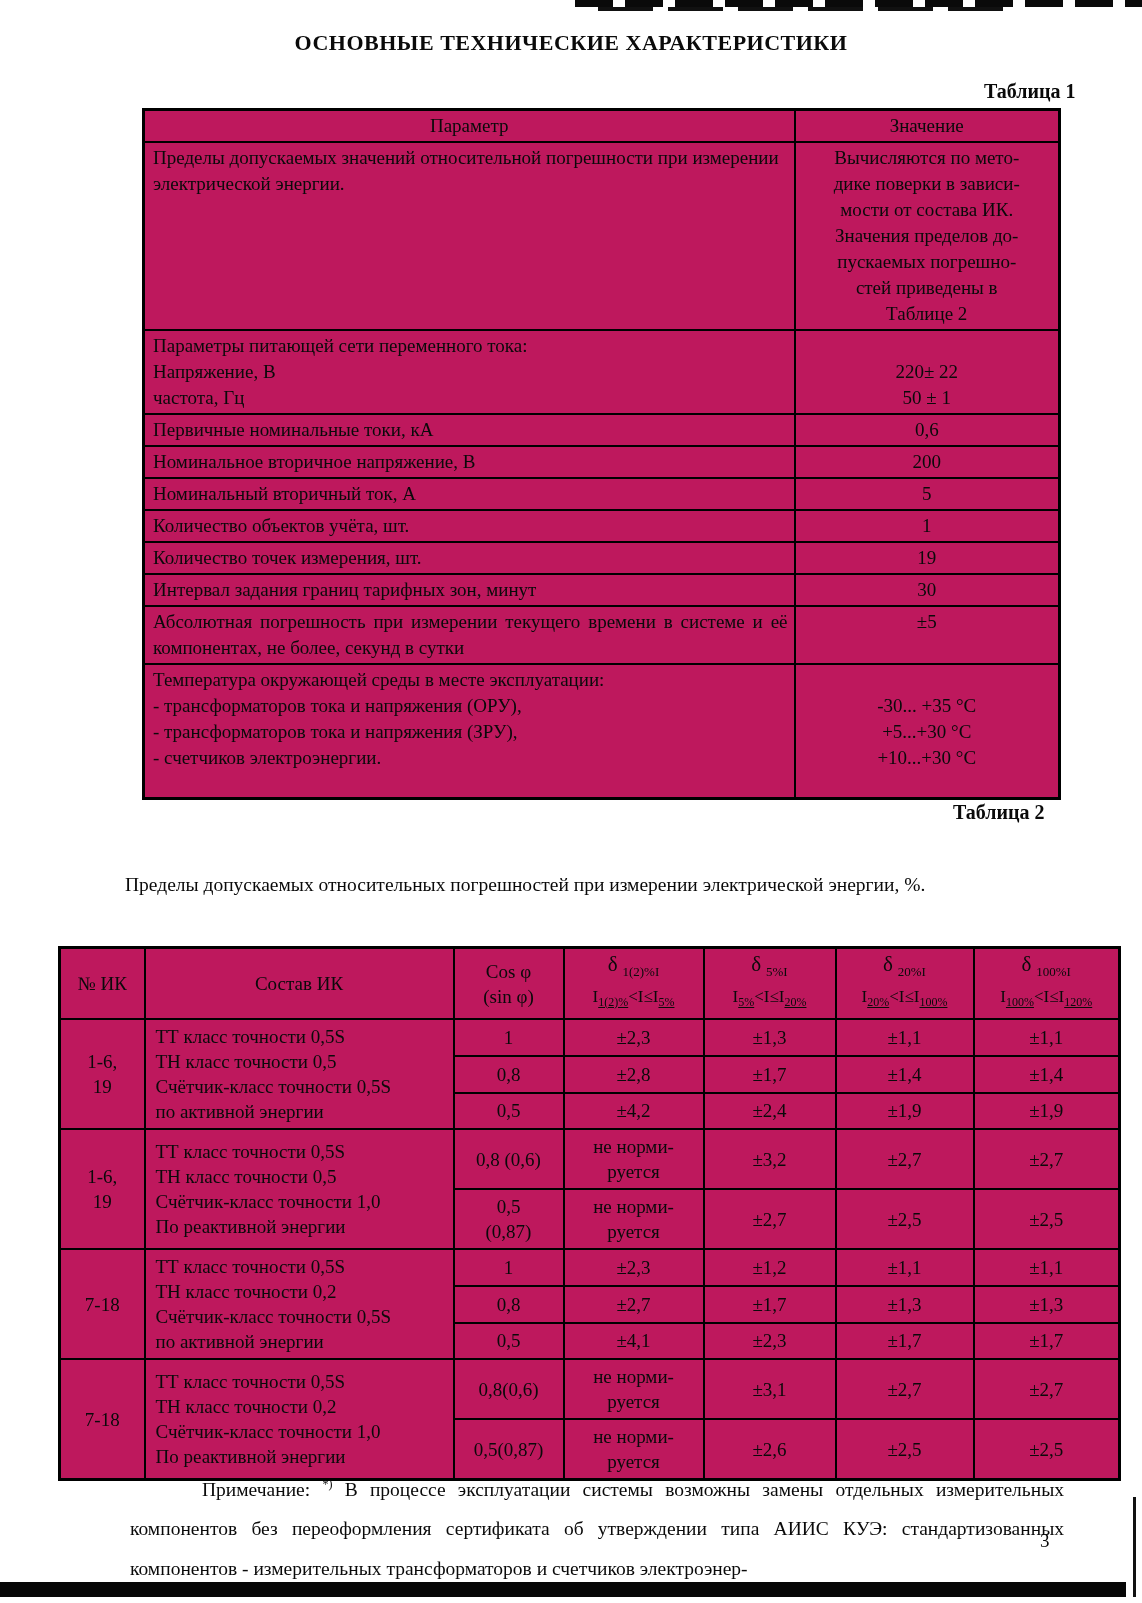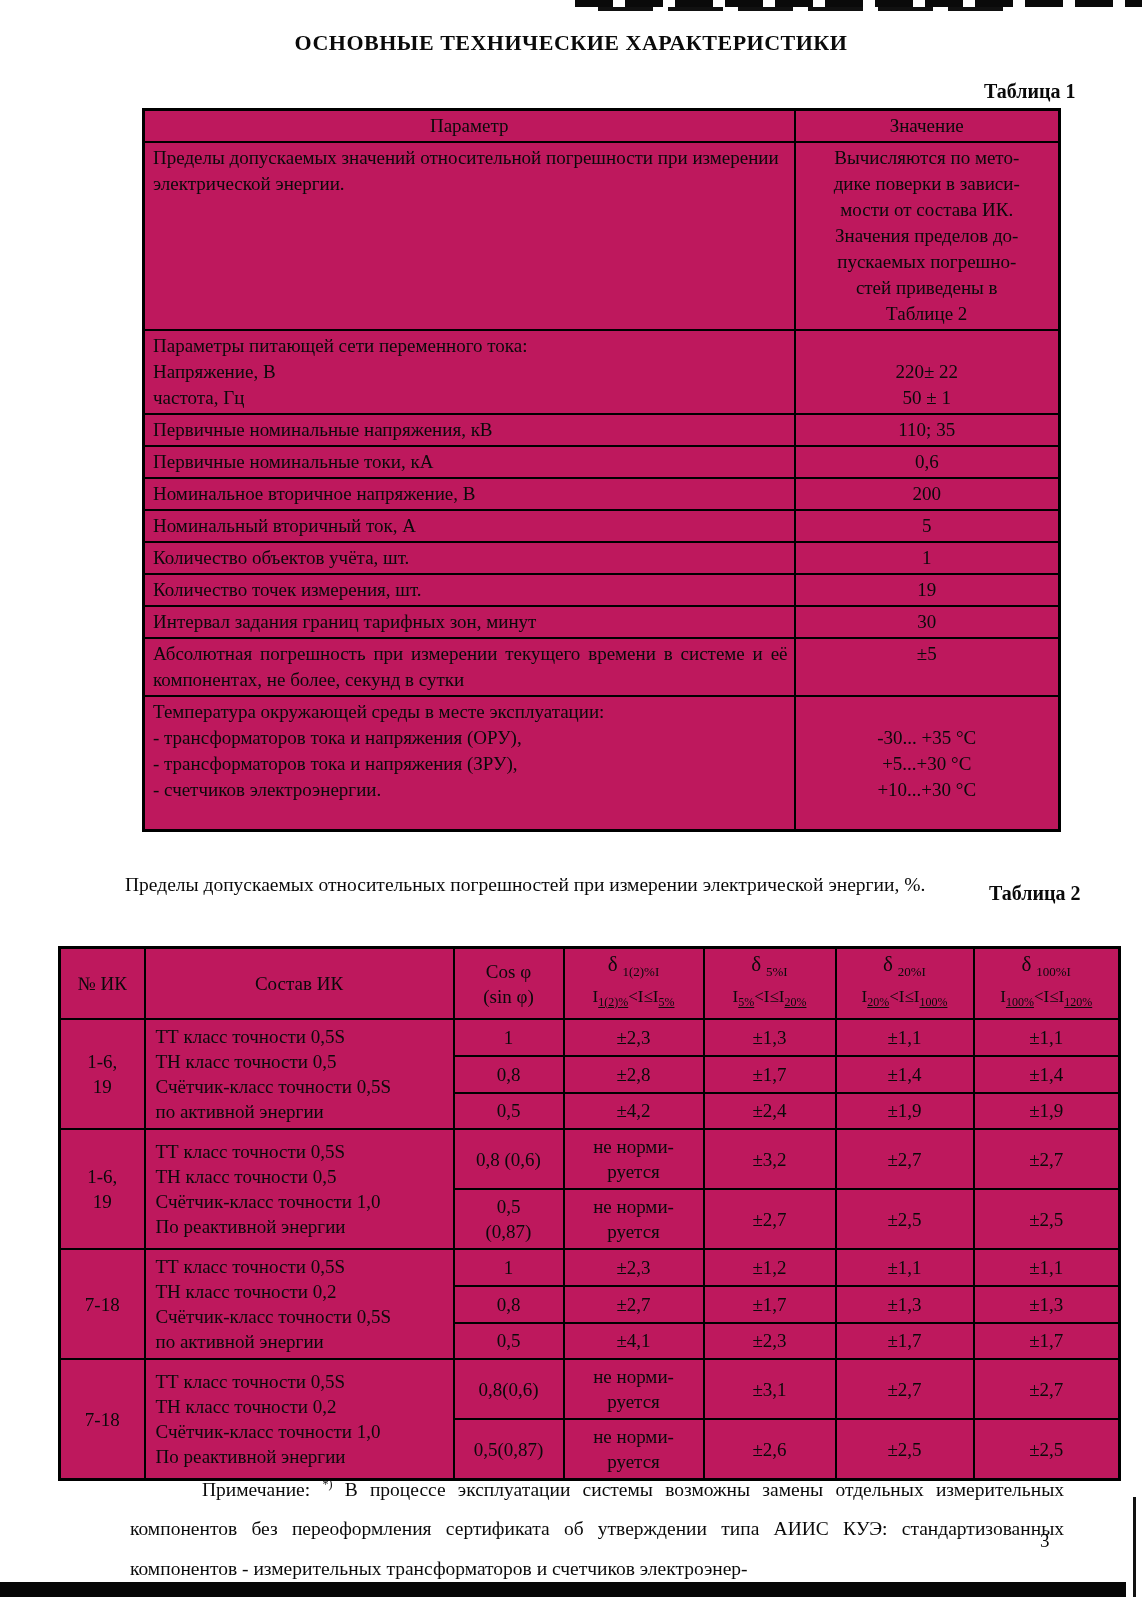--- a/index.html
+++ b/index.html
@@ -9,21 +9,21 @@
     font-family:"Liberation Serif","DejaVu Serif",serif;
   }
   .pre { white-space:pre-line; }
 
   .doc-title {
     position:absolute; top:30px; left:0; width:100%;
     text-align:center; font-size:22px; font-weight:bold; letter-spacing:.5px;
   }
   .tbl-label { position:absolute; font-size:20px; font-weight:bold; }
   .tbl1-label { top:60px; left:984px;margin-top:20px; }
-  .tbl2-label { top:882px; left:953px;margin-left:36px; }
+  .tbl2-label { top:801px; left:953px; }
   .tbl2-caption { position:absolute; top:874px; left:125px; width:960px; font-size:19.5px; }
 
   table { border-collapse:collapse; table-layout:fixed; background:#be185d; }
   td,th { border:2px solid #000; font-weight:normal; }
 
   
   .t1 { position:absolute; left:142px; top:108px; width:916px; font-size:19px; line-height:26px; border:3px solid #000; }
   .t1 th { text-align:center; padding:2px 6px; }
   .t1 .p { text-align:left; padding:2px 6px 2px 8px; vertical-align:top; }
   .t1 .v { text-align:center; padding:2px 4px; vertical-align:top; }
@@ -91,24 +91,20 @@
 стей приведены в
 Таблице 2</td>
   </tr>
   <tr>
     <td class="p pre">Параметры питающей сети переменного тока:
 Напряжение, В
 частота, Гц</td>
     <td class="v pre">
 220± 22
 50 ± 1</td>
-  </tr>
-  <tr>
-    <td class="p pre">Первичные номинальные напряжения, кВ</td>
-    <td class="v pre">110; 35</td>
   </tr>
   <tr>
     <td class="p pre">Первичные номинальные токи, кА</td>
     <td class="v pre">0,6</td>
   </tr>
   <tr>
     <td class="p pre">Номинальное вторичное напряжение, В</td>
     <td class="v pre">200</td>
   </tr>
   <tr>

